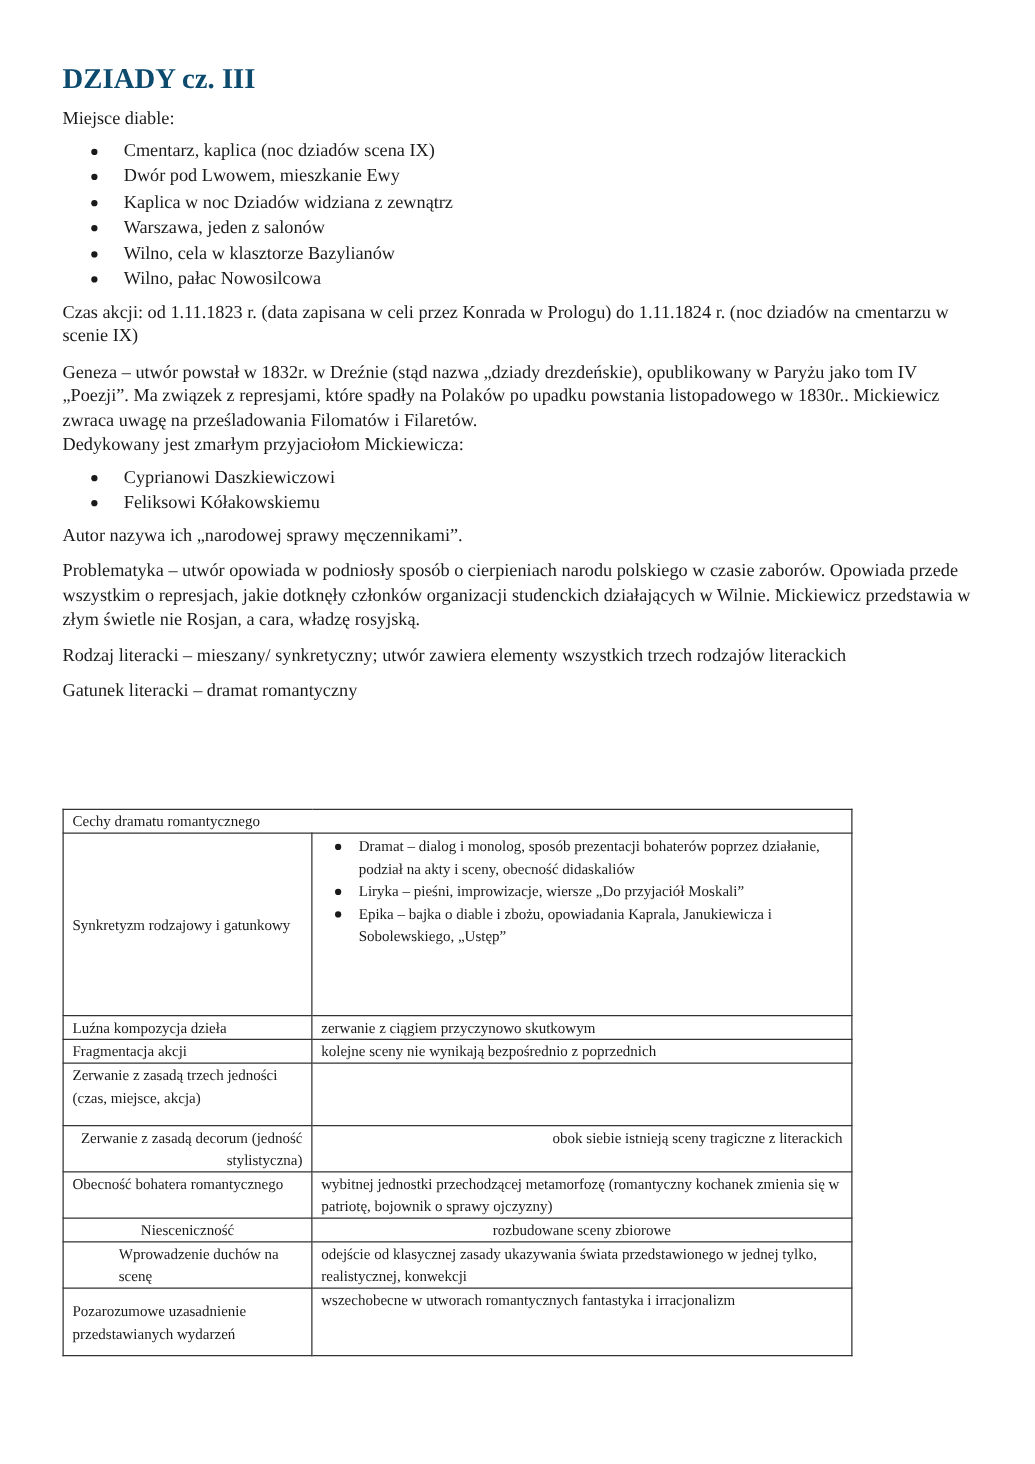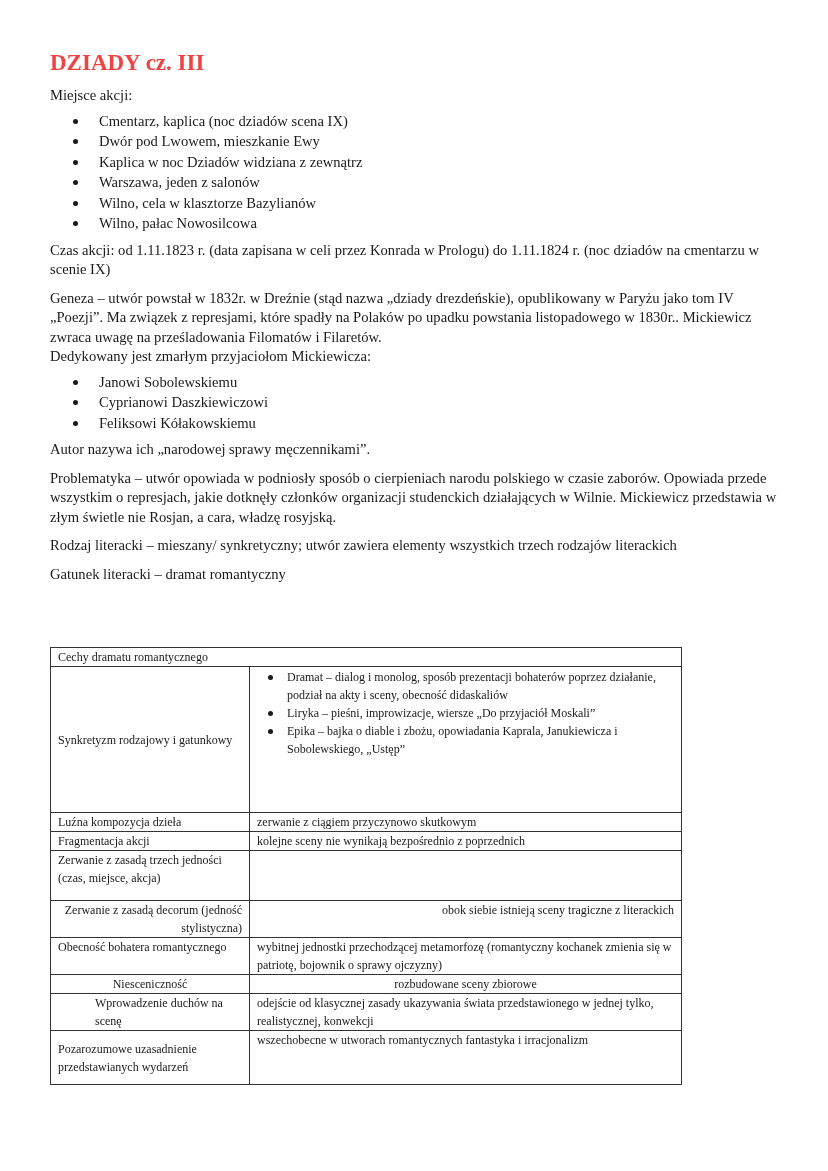--- a/index.html
+++ b/index.html
@@ -22,21 +22,21 @@
       left: 50px;
       top: 48px;
       width: 740px;
     }
     h1 {
       font-family: "Liberation Serif", serif;
       font-size: 23px;
       font-weight: bold;
       margin: 0 0 8px 0;
       line-height: 30px;
-      color: #ef4444;
+      color: #0c4a6e;
     }
     p {
       margin: 0;
     }
     .para { margin-bottom: 9px; }
     ul.bul {
       margin: 5px 0 7px 0;
       padding: 0;
       list-style: none;
     }
@@ -92,36 +92,35 @@
       background: #1a1a1a;
     }
     .indent { padding-left: 5px; display: inline-block; margin-left: 32px; }
   </style>
 </head>
 <body>
 
 <div class="page">
   <h1>DZIADY cz. III</h1>
 
-  <p>Miejsce akcji:</p>
+  <p>Miejsce diable:</p>
   <ul class="bul">
     <li>Cmentarz, kaplica (noc dziadów scena IX)</li>
     <li>Dwór pod Lwowem, mieszkanie Ewy</li>
     <li>Kaplica w noc Dziadów widziana z zewnątrz</li>
     <li>Warszawa, jeden z salonów</li>
     <li>Wilno, cela w klasztorze Bazylianów</li>
     <li>Wilno, pałac Nowosilcowa</li>
   </ul>
 
   <p class="para">Czas akcji: od 1.11.1823 r. (data zapisana w celi przez Konrada w Prologu) do 1.11.1824 r. (noc dziadów na cmentarzu w scenie IX)</p>
 
   <p>Geneza – utwór powstał w 1832r. w Dreźnie (stąd nazwa „dziady drezdeńskie), opublikowany w Paryżu jako tom IV „Poezji”. Ma związek z represjami, które spadły na Polaków po upadku powstania listopadowego w 1830r.. Mickiewicz zwraca uwagę na prześladowania Filomatów i Filaretów.</p>
   <p>Dedykowany jest zmarłym przyjaciołom Mickiewicza:</p>
   <ul class="bul">
-    <li>Janowi Sobolewskiemu</li>
     <li>Cyprianowi Daszkiewiczowi</li>
     <li>Feliksowi Kółakowskiemu</li>
   </ul>
 
   <p class="para">Autor nazywa ich „narodowej sprawy męczennikami”.</p>
   <p class="para">Problematyka – utwór opowiada w podniosły sposób o cierpieniach narodu polskiego w czasie zaborów. Opowiada przede wszystkim o represjach, jakie dotknęły członków organizacji studenckich działających w Wilnie. Mickiewicz przedstawia w złym świetle nie Rosjan, a cara, władzę rosyjską.</p>
   <p class="para">Rodzaj literacki – mieszany/ synkretyczny; utwór zawiera elementy wszystkich trzech rodzajów literackich</p>
   <p class="para">Gatunek literacki – dramat romantyczny</p>
 </div>
 

